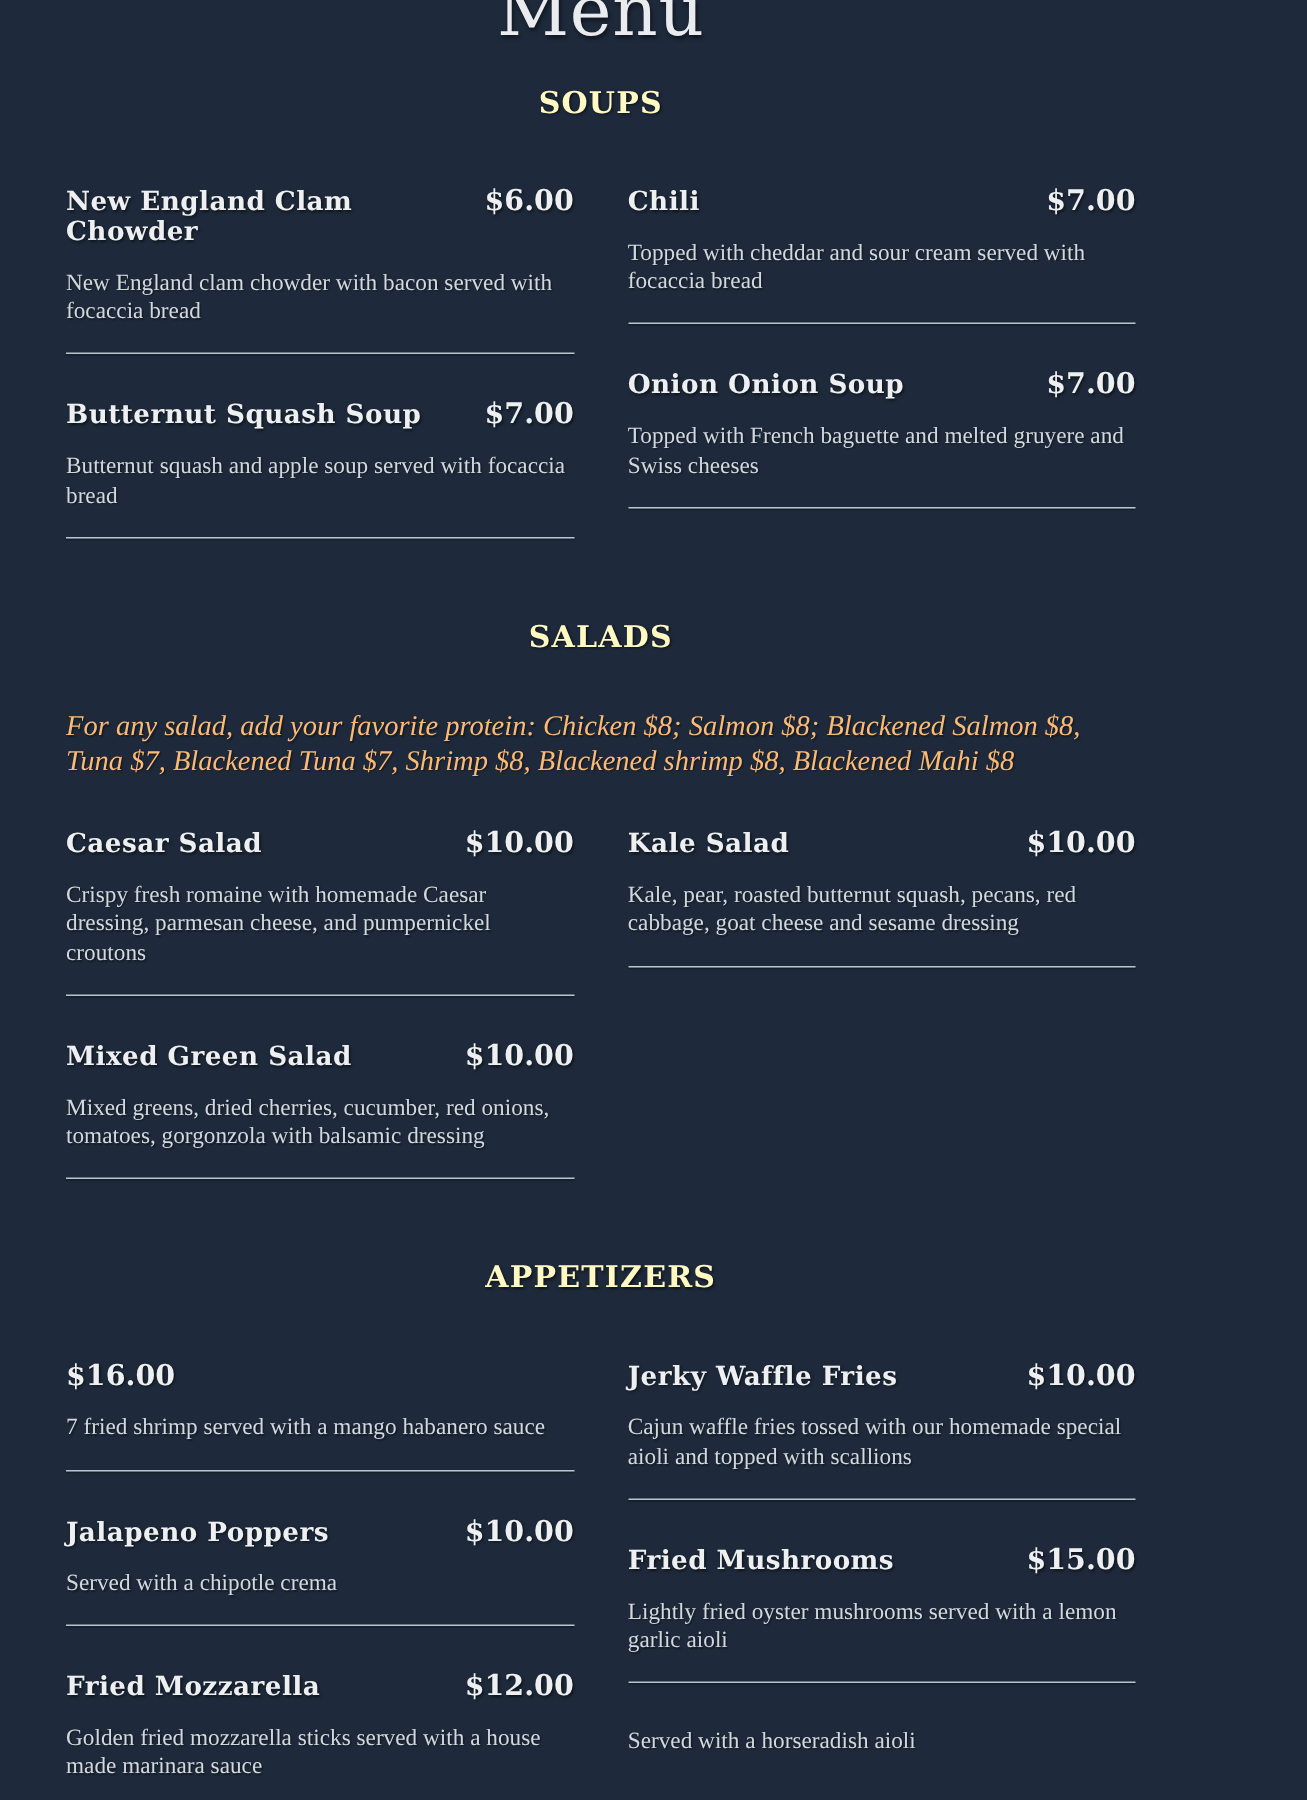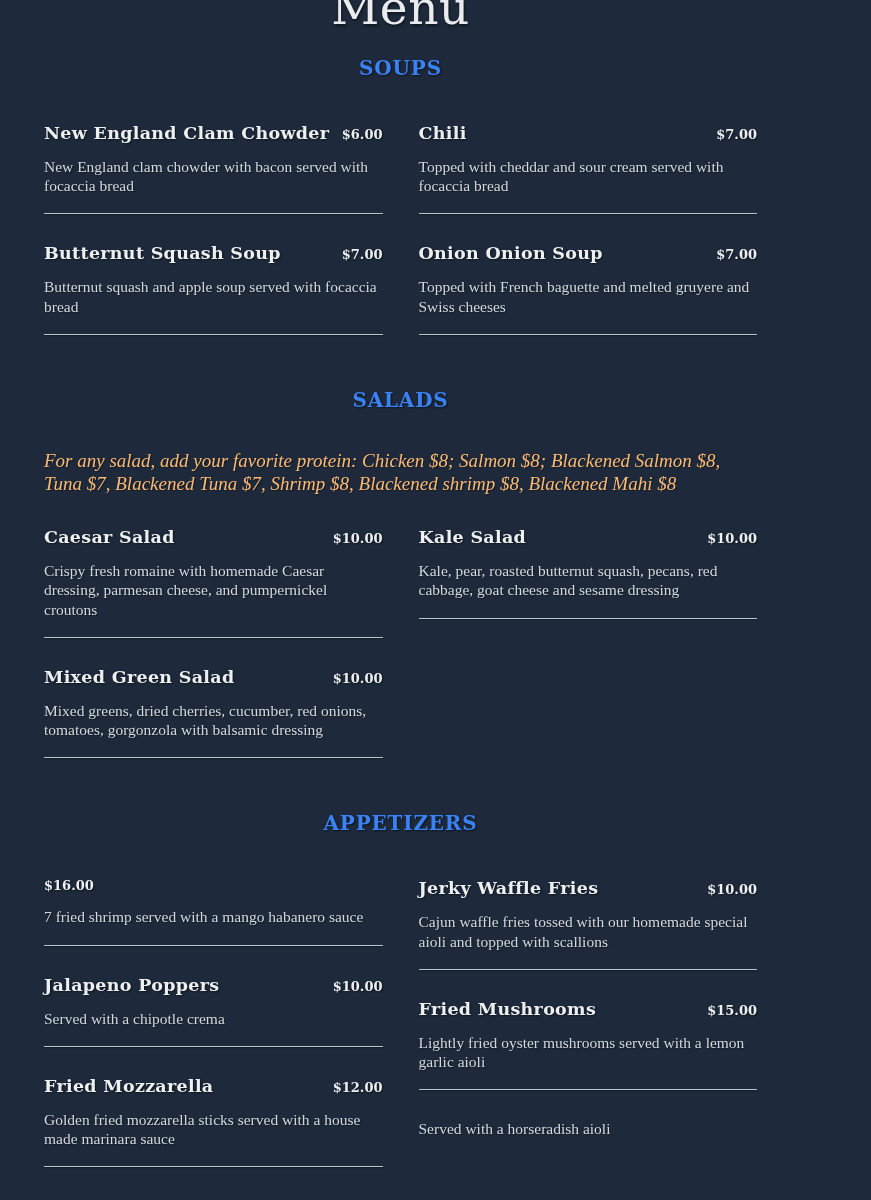--- a/index.html
+++ b/index.html
@@ -28,21 +28,21 @@
     letter-spacing: 0.5px;
     text-shadow: 1px 2px 3px rgba(0,0,0,0.55);
   }
   .menu-section { margin-top: 24px; }
   .menu-section.first { margin-top: 25px; }
   .section-heading {
     margin: 0 0 43px 0;
     text-align: center;
     font-size: 20px;
     font-weight: 700;
-    color: #3b82f6;
+    color: #fef9c3;
     letter-spacing: 0.8px;
     text-shadow: 1px 1px 2px rgba(0,0,0,0.6);
   }
   .section-intro {
     margin: -6px 0 32px 0;
     font-family: "Liberation Serif", serif;
     font-size: 19px;
     line-height: 1.22;
     color: #fdba74;
     text-shadow: 1px 1px 1px rgba(0,0,0,0.4);
@@ -58,21 +58,21 @@
     gap: 10px;
   }
   .item-name {
     font-size: 17.5px;
     font-weight: 700;
     color: #edeff1;
     letter-spacing: 0.3px;
     text-shadow: 1px 1px 2px rgba(0,0,0,0.55);
   }
   .item-price {
-    font-size: 13px;
+    font-size: 19px;
     font-weight: 700;
     color: #edeff1;
     white-space: nowrap;
     text-shadow: 1px 1px 2px rgba(0,0,0,0.55);
   }
   .item-desc {
     margin: 14px 0 0 0;
     font-family: "Liberation Serif", serif;
     font-size: 15.5px;
     line-height: 1.24;

